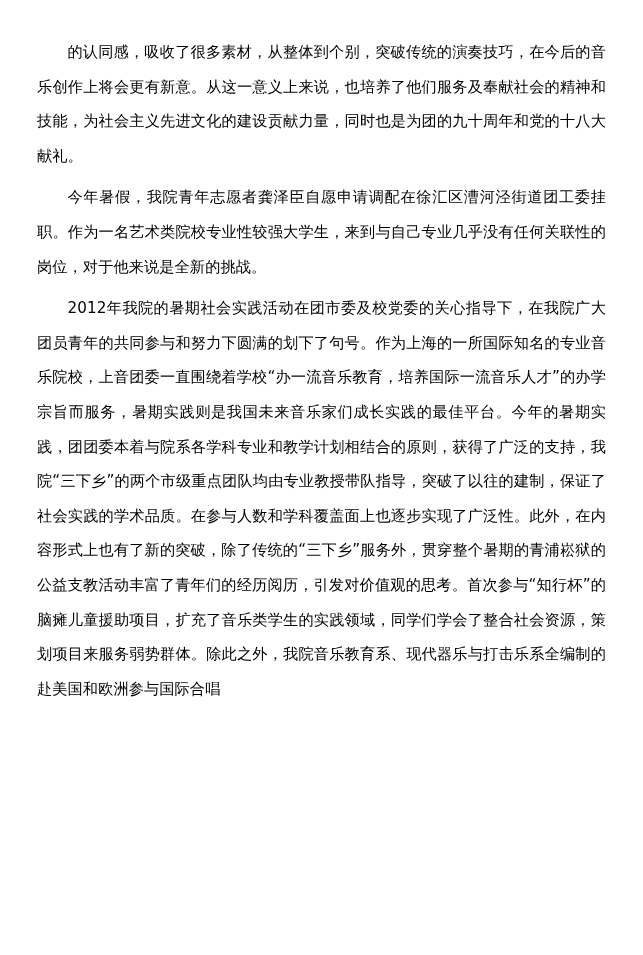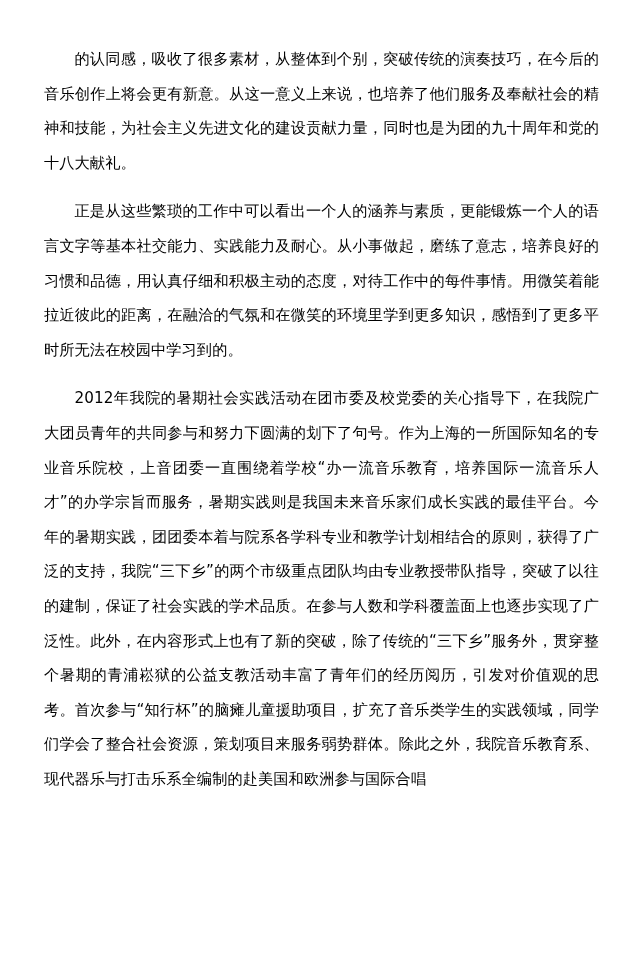--- a/index.html
+++ b/index.html
@@ -21,27 +21,27 @@
     background: #ffffff;
   }
   .doc-body {
     font-size: 15.2px;
     line-height: 34.6px;
     color: #000000;
     text-align: justify;
     text-justify: inter-ideograph;
   }
   .doc-para {
-    margin: 14px;
+    margin: 7px;
     text-indent: 2em;
     letter-spacing: 0.1px;
   }
 </style>
 </head>
 <body>
 
 <div id="document-page">
   <div class="doc-body">
     <p class="doc-para">的认同感，吸收了很多素材，从整体到个别，突破传统的演奏技巧，在今后的音乐创作上将会更有新意。从这一意义上来说，也培养了他们服务及奉献社会的精神和技能，为社会主义先进文化的建设贡献力量，同时也是为团的九十周年和党的十八大献礼。</p>
-    <p class="doc-para">正是从这些繁琐的工作中可以看出一个人的涵养与素质，更能锻炼一个人的语言文字等基本社交能力、实践能力及耐心。从小事做起，磨练了意志，培养良好的习惯和品德，用认真仔细和积极主动的态度，对待工作中的每件事情。用微笑着能拉近彼此的距离，在融洽的气氛和在微笑的环境里学到更多知识，感悟到了更多平时所无法在校园中学习到的。</p>
+    <p class="doc-para">今年暑假，我院青年志愿者龚泽臣自愿申请调配在徐汇区漕河泾街道团工委挂职。作为一名艺术类院校专业性较强大学生，来到与自己专业几乎没有任何关联性的岗位，对于他来说是全新的挑战。</p>
     <p class="doc-para">2012年我院的暑期社会实践活动在团市委及校党委的关心指导下，在我院广大团员青年的共同参与和努力下圆满的划下了句号。作为上海的一所国际知名的专业音乐院校，上音团委一直围绕着学校“办一流音乐教育，培养国际一流音乐人才”的办学宗旨而服务，暑期实践则是我国未来音乐家们成长实践的最佳平台。今年的暑期实践，团团委本着与院系各学科专业和教学计划相结合的原则，获得了广泛的支持，我院“三下乡”的两个市级重点团队均由专业教授带队指导，突破了以往的建制，保证了社会实践的学术品质。在参与人数和学科覆盖面上也逐步实现了广泛性。此外，在内容形式上也有了新的突破，除了传统的“三下乡”服务外，贯穿整个暑期的青浦崧狱的公益支教活动丰富了青年们的经历阅历，引发对价值观的思考。首次参与“知行杯”的脑瘫儿童援助项目，扩充了音乐类学生的实践领域，同学们学会了整合社会资源，策划项目来服务弱势群体。除此之外，我院音乐教育系、现代器乐与打击乐系全编制的赴美国和欧洲参与国际合唱</p>
   </div>
 </div>
 
 </body></html>

